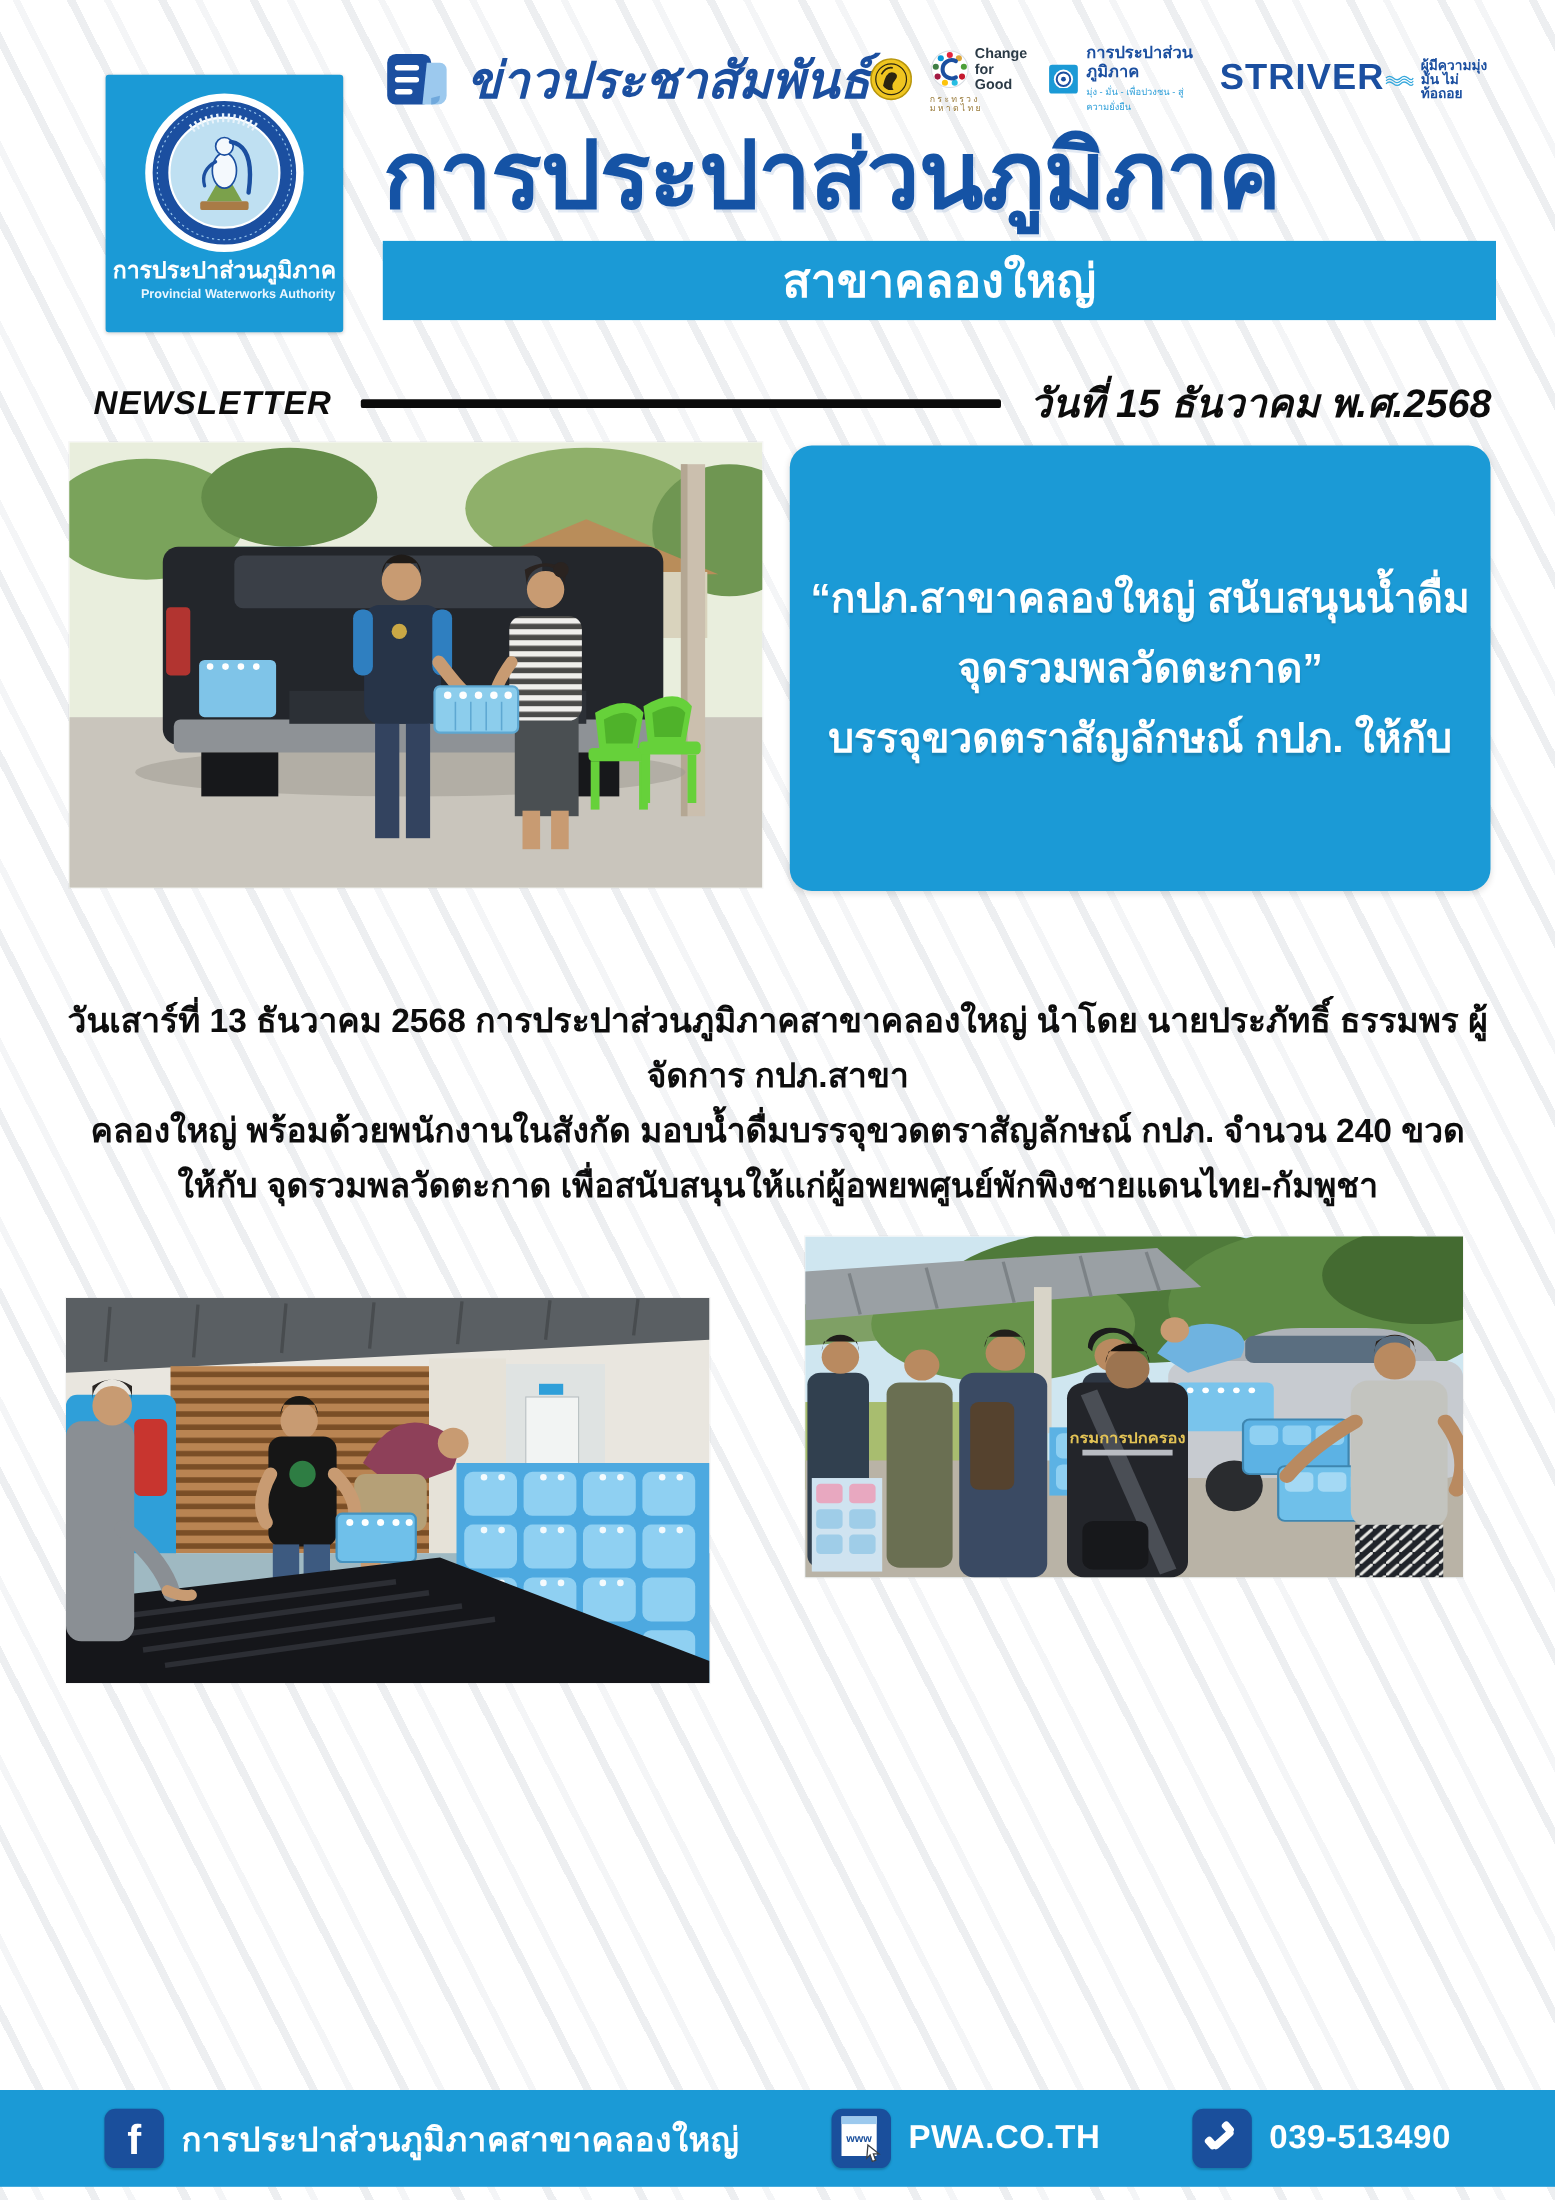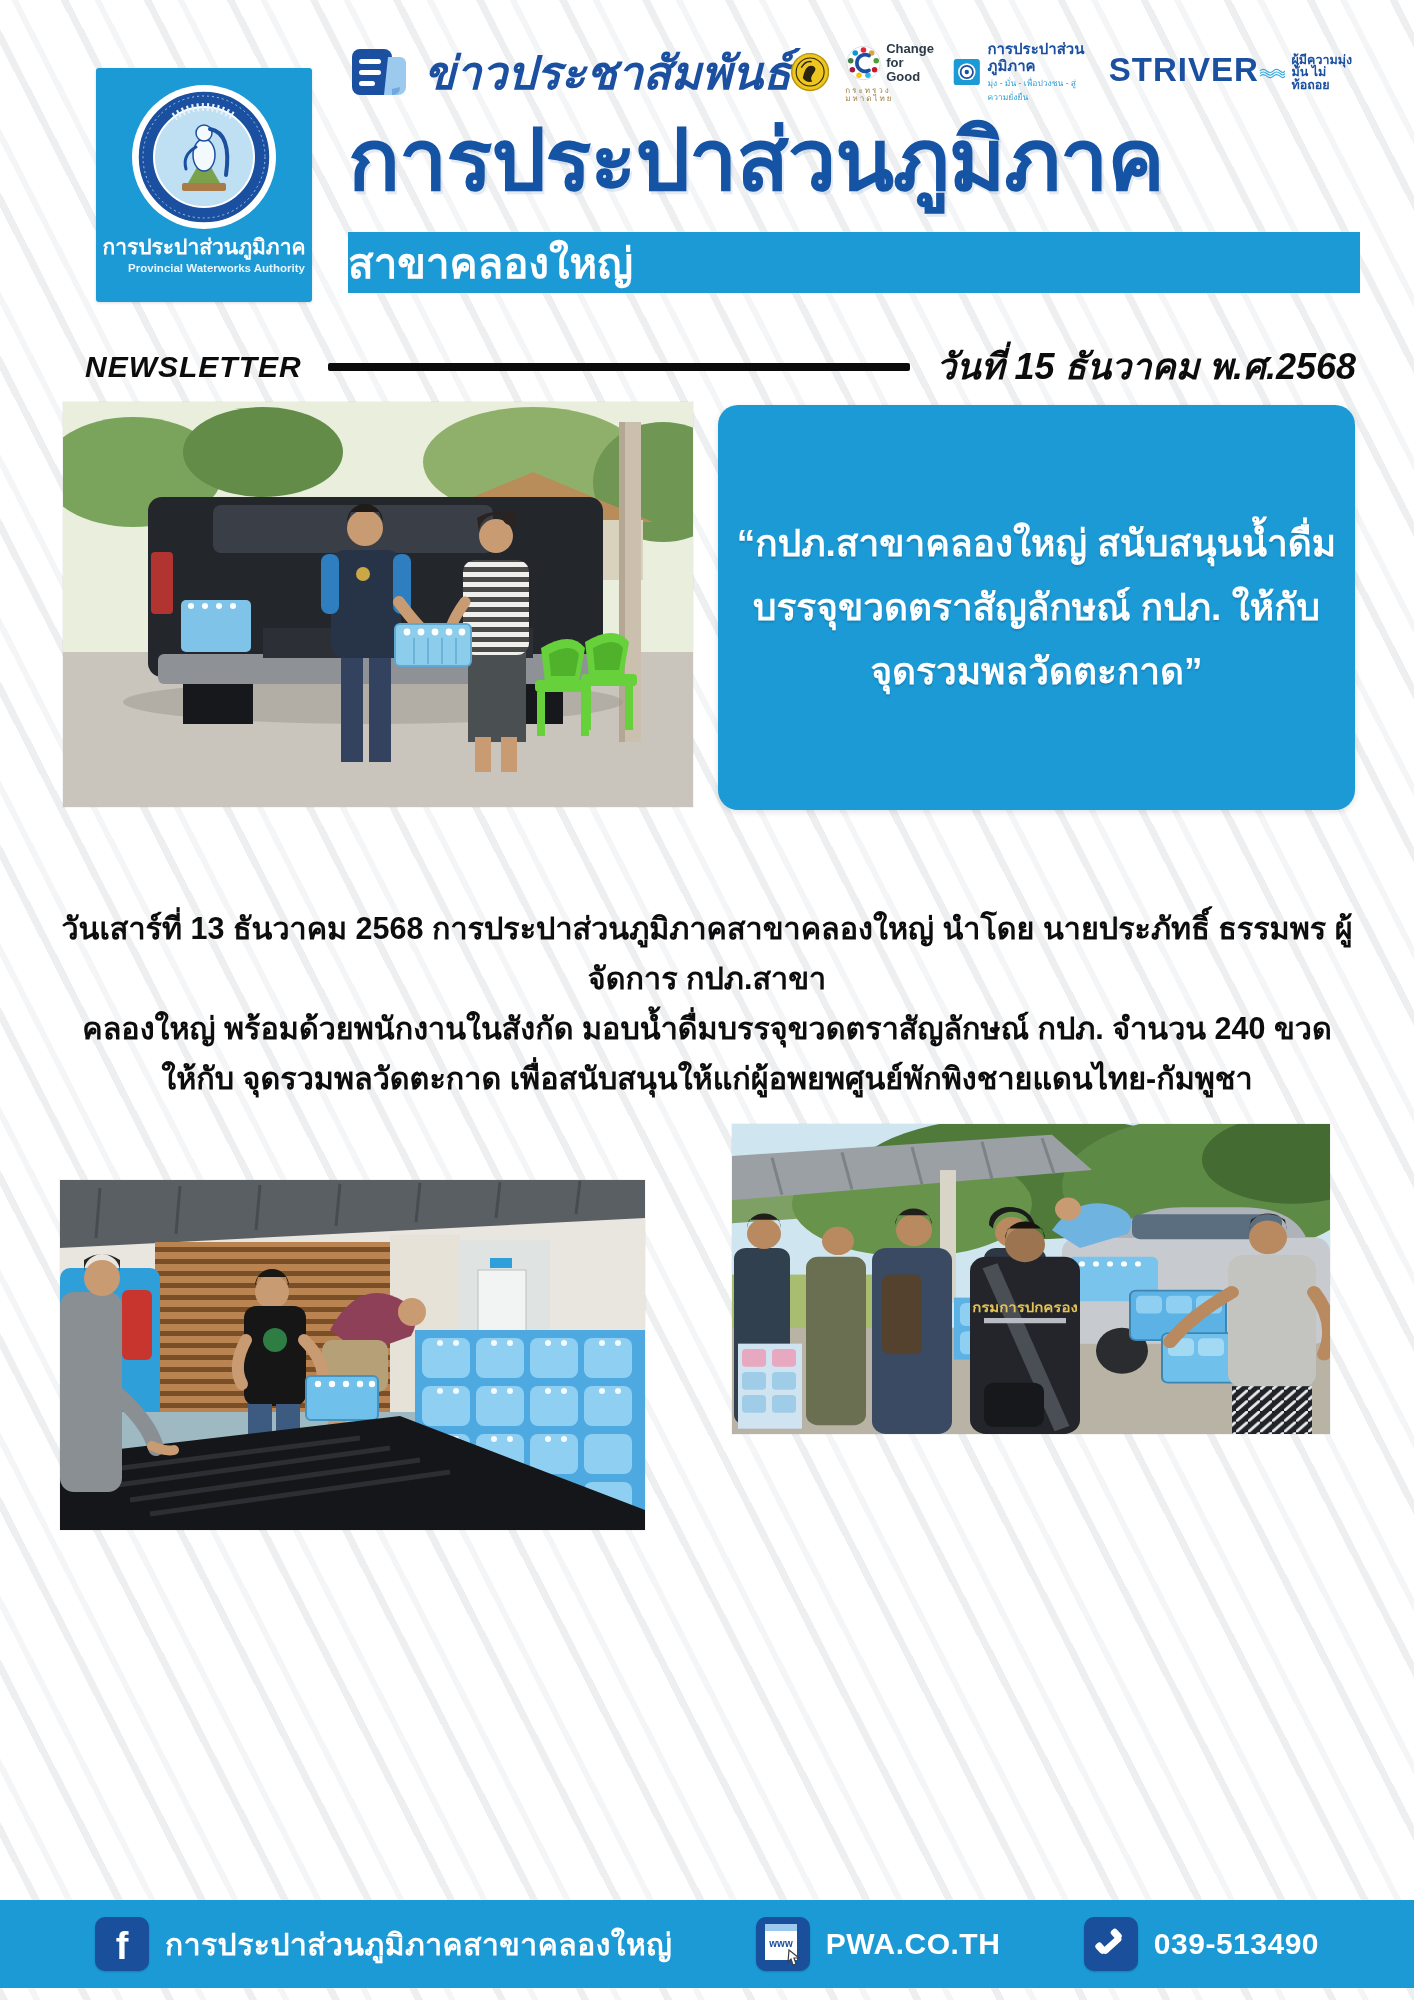--- a/index.html
+++ b/index.html
@@ -37,21 +37,21 @@
   .pwa-mini-text .t2{font-size:8.5px;color:#2E9FD9;margin-top:2px;}
   .striver{display:flex;flex-direction:row;align-items:flex-start;line-height:1;}
   .striver-name{font-size:33px;font-weight:900;color:#1B4FA0;letter-spacing:1px;}
   .striver-bottom{display:flex;align-items:center;gap:6px;margin-top:1px;}
   .striver-tag{font-size:12.5px;font-weight:800;color:#1B4FA0;}
   .main-title{
     font-size:86px;font-weight:800;color:#1553A5;line-height:96px;margin-top:4px;
     letter-spacing:-1px;white-space:nowrap;text-shadow:2px 3px 0 rgba(21,83,165,0.12);
   }
   .branch-banner{
-    margin-top:24px;height:61px;background:#1B9AD6;display:flex;align-items:center;justify-content:flex-start;
+    margin-top:11px;height:72px;background:#1B9AD6;display:flex;align-items:center;justify-content:center;
   }
   .branch-banner span{color:#fff;font-size:42px;font-weight:800;}
   
   .newsletter-row{position:absolute;left:85px;right:58px;top:338px;display:flex;align-items:center;gap:26px;}
   .nl-label{font-size:30px;font-weight:700;font-style:italic;color:#0c0c0c;letter-spacing:1px;}
   .nl-line{flex:1;height:8px;background:#0b0b0b;border-radius:2px;}
   .nl-date{font-size:36px;font-weight:800;font-style:italic;color:#0c0c0c;white-space:nowrap;}
   
   .photo{position:absolute;background:#fff;box-shadow:0 0 0 1px rgba(0,0,0,0.04);}
   .photo svg{display:block;width:100%;height:100%;}
@@ -270,22 +270,22 @@
       </g>
       <g fill="#4fb22a">
           <path d="M486 252 q22 -12 30 0 l-4 22 h-24 Z"></path>
           <path d="M530 246 q22 -12 30 0 l-4 22 h-24 Z"></path>
         </g>
     </svg>
   </div>
 
   <div class="quote-box">
     <div class="q-line">“กปภ.สาขาคลองใหญ่ สนับสนุนน้ำดื่ม</div>
+    <div class="q-line">จุดรวมพลวัดตะกาด”</div>
     <div class="q-line">บรรจุขวดตราสัญลักษณ์ กปภ. ให้กับ</div>
-    <div class="q-line">จุดรวมพลวัดตะกาด”</div>
   </div>
 
   <div class="body-text">
     <div>วันเสาร์ที่ 13 ธันวาคม 2568 การประปาส่วนภูมิภาคสาขาคลองใหญ่ นำโดย นายประภัทธิ์ ธรรมพร ผู้จัดการ กปภ.สาขา</div>
     <div>คลองใหญ่ พร้อมด้วยพนักงานในสังกัด มอบน้ำดื่มบรรจุขวดตราสัญลักษณ์ กปภ. จำนวน 240 ขวด</div>
     <div>ให้กับ จุดรวมพลวัดตะกาด  เพื่อสนับสนุนให้แก่ผู้อพยพศูนย์พักพิงชายแดนไทย-กัมพูชา</div>
   </div>
 
   <div class="photo photo2">
     <svg viewBox="0 0 585 350" preserveAspectRatio="none">

